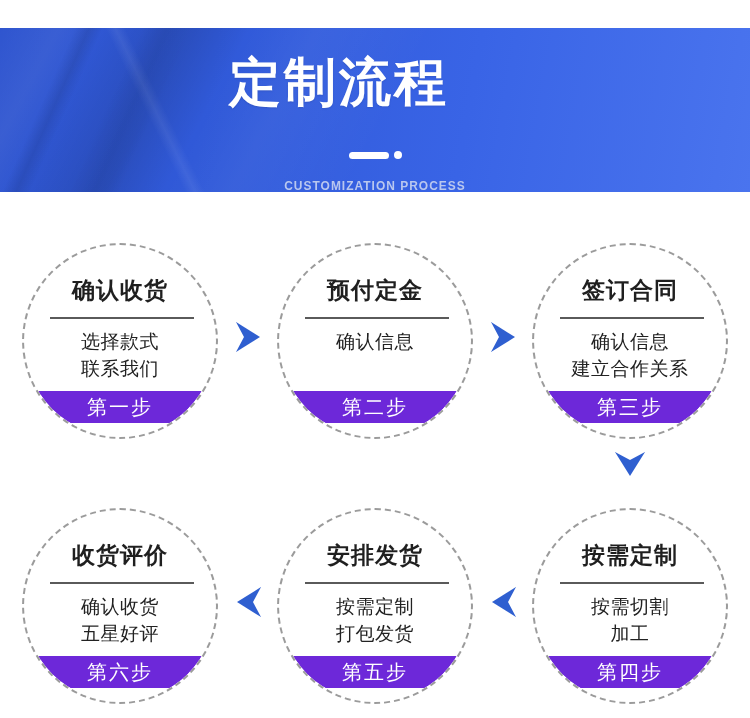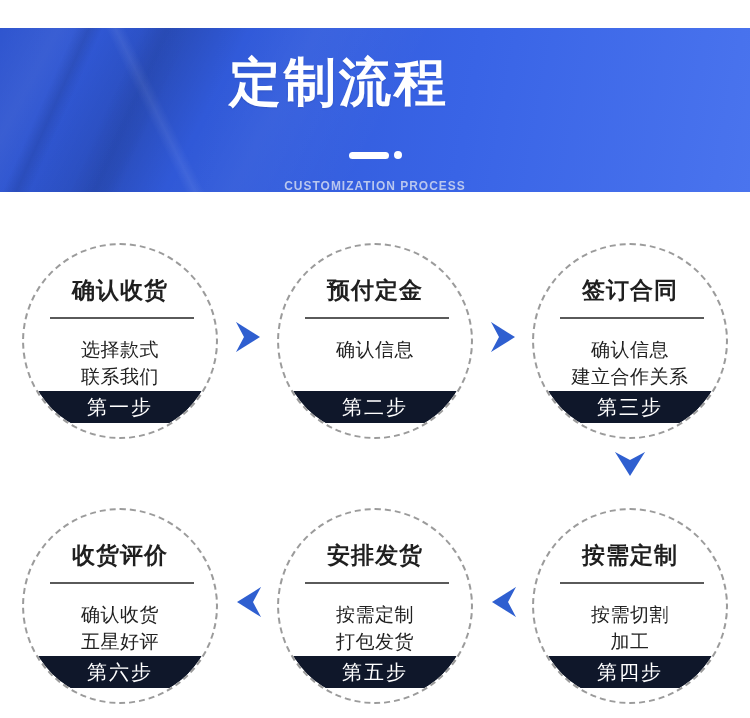--- a/index.html
+++ b/index.html
@@ -129,21 +129,21 @@
     border-radius: 50%;
     overflow: hidden;
   }
 
   .step-band {
     position: absolute;
     left: -4px;
     right: -4px;
     bottom: 14px;
     height: 32px;
-    background: #0f172a;
+    background: #6d28d9;
     display: flex;
     align-items: center;
     justify-content: center;
   }
   .step-band span {
     color: #ffffff;
     font-size: 20px;
     font-weight: normal;
     letter-spacing: 2px;
     line-height: 1;
@@ -174,21 +174,20 @@
   .circle-body {
     position: absolute;
     left: 0;
     top: 84px;
     width: 100%;
     text-align: center;
     font-size: 19px;
     color: #222222;
     line-height: 1.42;
     letter-spacing: 0.5px;
-    margin-top: 8px;
   }
   .circle-body .line2 { display: block; }
 
   
   .arrow {
     position: absolute;
     width: 0;
     height: 0;
   }
   .arrow-right {

